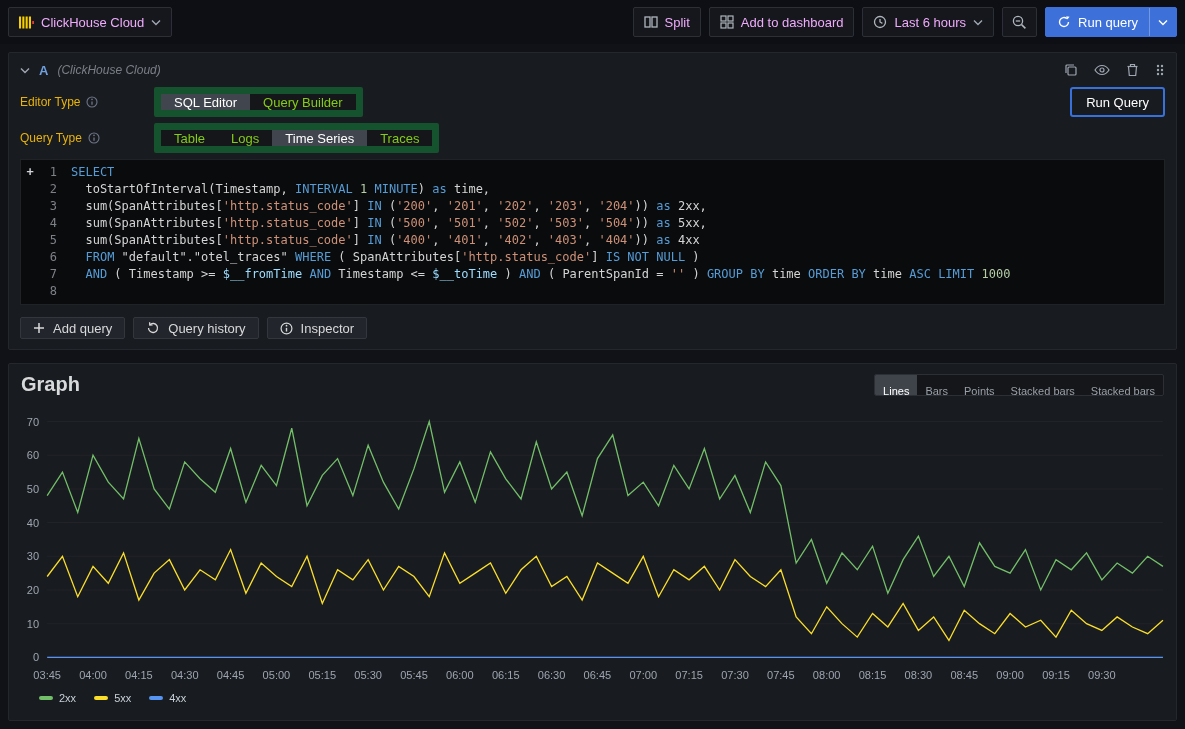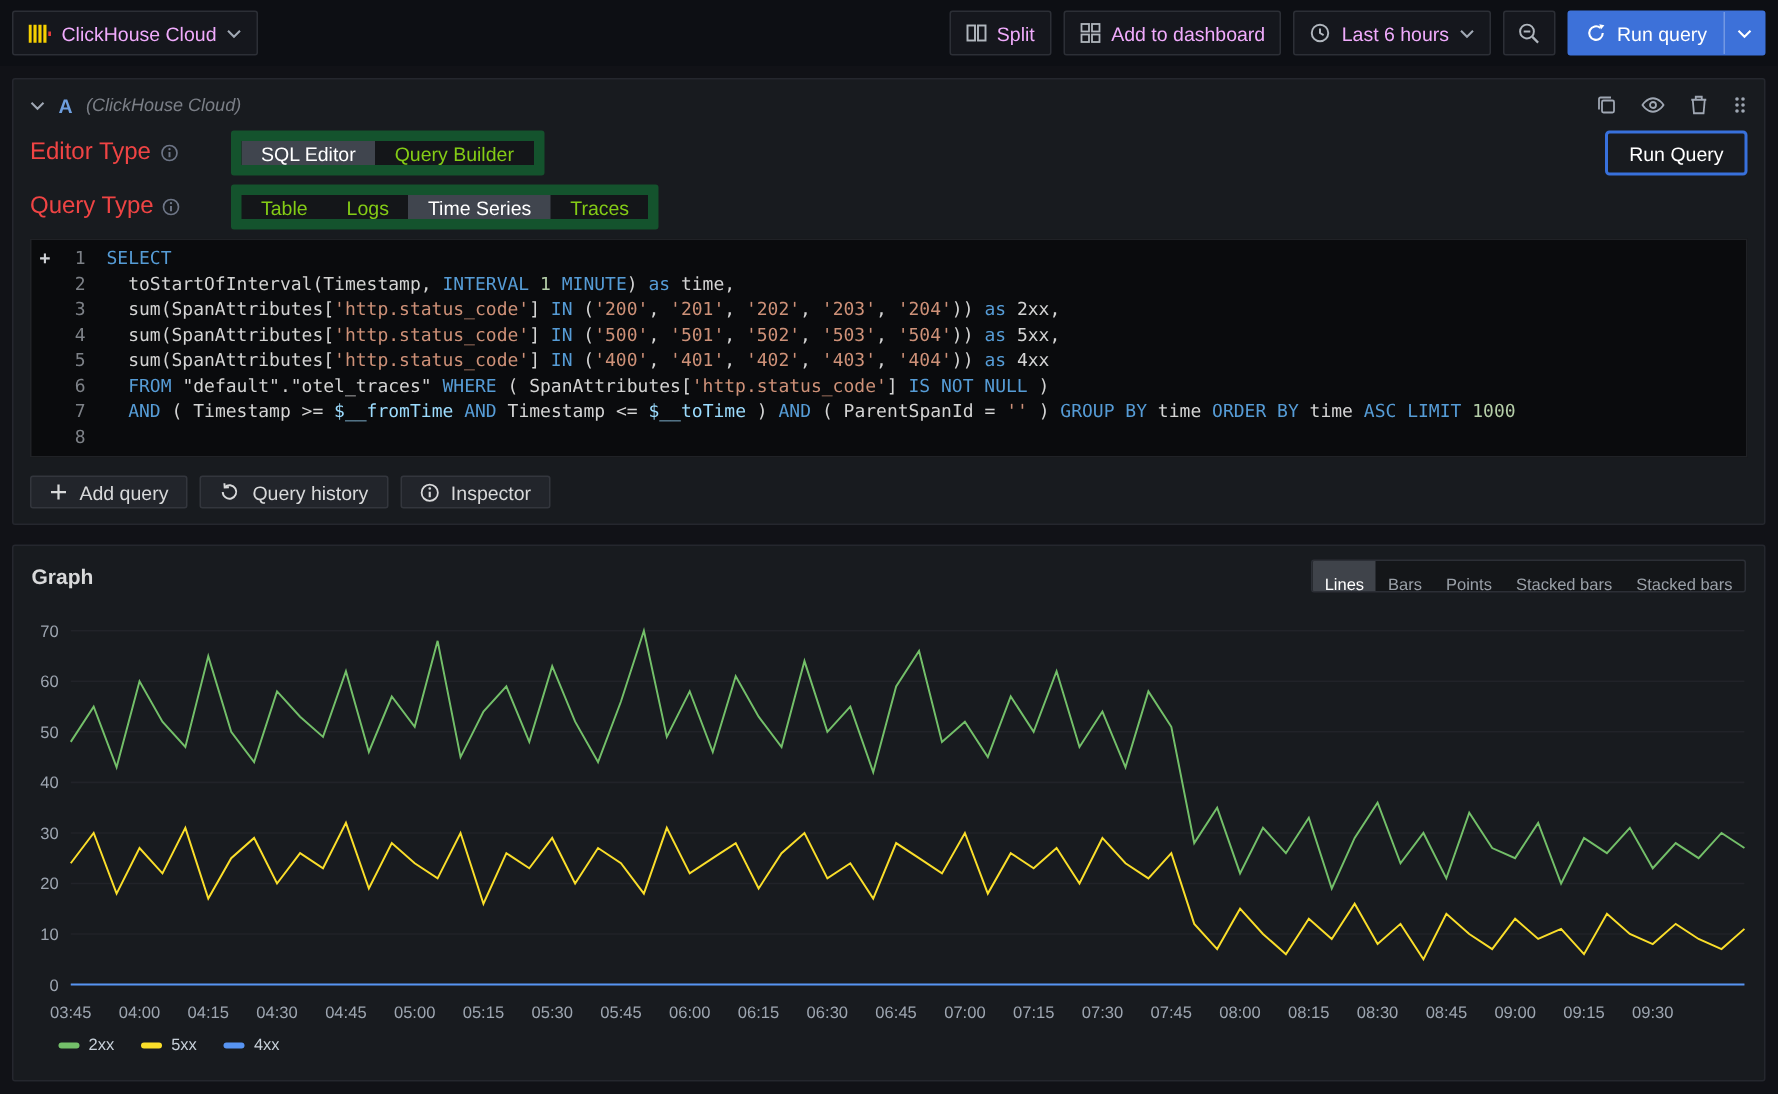--- a/index.html
+++ b/index.html
@@ -32,21 +32,21 @@
   .rq-caret { display:flex; align-items:center; padding:0 8px; border-left:1px solid rgba(255,255,255,.28); }
   svg.ic { display:block; }
   
   .panel { margin:8px; background:#181b1f; border:1px solid #25272e; border-radius:2px; }
   .qp-header { height:34px; display:flex; align-items:center; gap:9px; padding:0 11px; }
   .ref-id { color:#6e9fde; font-weight:600; font-size:13px; }
   .ds-hint { color:#7b7f87; font-style:italic; font-size:12px; }
   .qp-icons { margin-left:auto; display:flex; gap:16px; align-items:center; }
   .qp-icons > span { cursor:pointer; display:flex; }
   .form-row { display:flex; align-items:center; padding:0 11px; margin-bottom:6px; position:relative; }
-  .form-label { width:134px; color:#ef4444; font-size:16px; font-weight:500; display:flex; gap:6px; align-items:center; }
+  .form-label { width:134px; color:#eab308; font-size:12px; font-weight:500; display:flex; gap:6px; align-items:center; }
   .seg { display:flex; background:#141619; border:7px solid #14532d; border-radius:2px; overflow:hidden; height:30px; }
   .seg-item { padding:0 13px; display:flex; align-items:center; font-size:13px; color:#84cc16; cursor:pointer; }
   .seg-item.active { background:#40454e; color:#fff; }
   .run-query-btn {
     margin-left:auto; height:30px; padding:0 14px; background:transparent;
     border:2px solid #3871dc; border-radius:3px; color:#fff; font-size:13px;
     font-weight:500; cursor:pointer; font-family:inherit;
   }
   
   .sql-editor {
@@ -66,21 +66,21 @@
   
   .qp-footer { display:flex; gap:8px; padding:2px 11px 10px; }
   .footer-btn {
     height:22px; display:inline-flex; align-items:center; gap:8px; padding:0 12px;
     background:#22252b; border:1px solid #33363d; border-radius:2px;
     color:#d8d9da; font-size:13px; font-weight:500; cursor:pointer;
   }
   
   .graph-panel { margin:13px 8px 8px; height:358px; }
   .gp-header { display:flex; align-items:center; padding:9px 12px 2px; }
-  .gp-title { font-size:14px; font-weight:600; color:#d8d9da; }
+  .gp-title { font-size:20px; font-weight:600; color:#d8d9da; }
   .modes { margin-left:auto; display:flex; border:1px solid #2c2f36; border-radius:2px; height:22px; overflow:hidden; background:#141619; }
   .mode { padding:16px 8px; font-size:11px; color:#9aa0a8; display:flex; align-items:center; cursor:pointer; white-space:nowrap; }
   .mode.active { background:#3f434a; color:#fff; }
   .chart-wrap { padding:2px 8px 0; }
   #chart-svg { width:100%; display:block; }
   #chart-svg text { font-family:"Liberation Sans", sans-serif; }
   .legend { display:flex; gap:18px; padding:2px 12px 8px 30px; align-items:center; }
   .legend-item { display:flex; gap:6px; align-items:center; font-size:11px; color:#c7d0d9; cursor:pointer; }
   .legend-swatch { width:14px; height:4px; border-radius:2px; display:inline-block; }
 </style>

